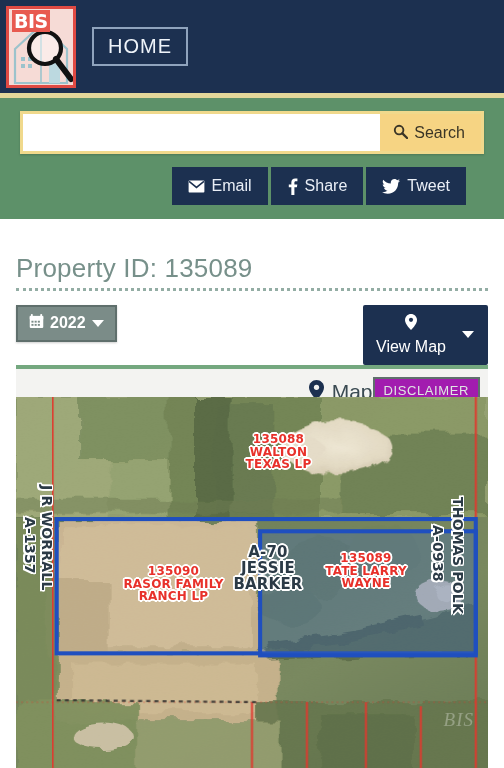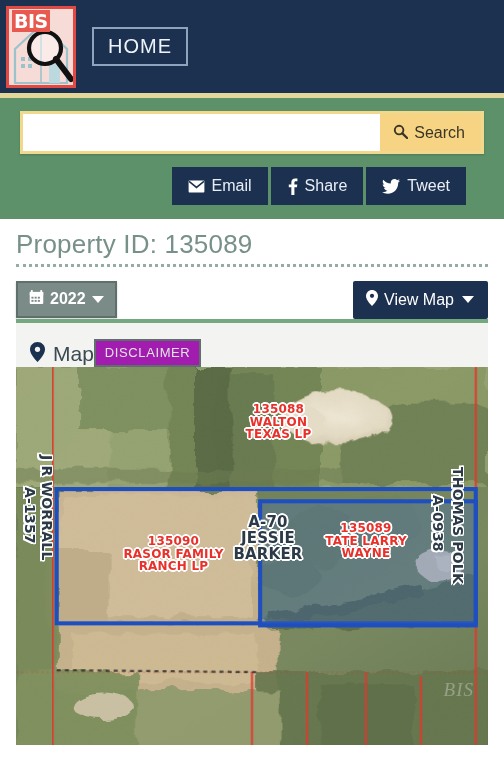--- a/index.html
+++ b/index.html
@@ -116,21 +116,21 @@
     font-size: 16px;
     height: 38px;
     padding: 0 16px;
     display: flex; align-items: center; gap: 7px;
     cursor: pointer;
     line-height: 1;
   }
   .social-btn svg { display: block; }
 
   
-  .content { background: #fff; padding: 10px 16px 0; }
+  .content { background: #fff; padding: 34px 16px 0; }
   .page-title {
     color: #77908a;
     font-size: 26px;
     font-weight: 400;
     letter-spacing: .2px;
     padding-bottom: 4px;
   }
   .dotted-rule {
     height: 3px;
     border-bottom: 3px dotted #93ada4;
@@ -159,40 +159,40 @@
     color: #ffffff;
     font-size: 16px;
     padding: 9px 14px 10px 13px;
     display: flex; align-items: center; gap: 8px;
     cursor: pointer;
     line-height: 1;
     min-width: 125px;
     justify-content: space-between;
     border-radius: 2px;
   }
-  .viewmap-left { display: flex; align-items: center; gap: 6px; }
+  .viewmap-left { display: flex; align-items: center; gap: 6px; flex-direction: column; }
   .caret {
     width: 0; height: 0;
     border-left: 6px solid transparent;
     border-right: 6px solid transparent;
     border-top: 7px solid currentColor;
     display: inline-block;
   }
 
   
   .map-panel {
     margin: 0 16px;
     border-top: 4px solid #74a87f;
     background: #f3f3f1;
     position: relative;
   }
   .map-head {
-    height: 44px;
+    height: 28px;
     display: flex; align-items: center;
-    justify-content: flex-start;
+    justify-content: flex-end;
     padding: 16px 8px 0 14px;
   }
   .map-head-title {
     font-size: 21px;
     color: #3a4a52;
     display: flex; align-items: center; gap: 8px;
     line-height: 1;
   }
   .disclaimer-btn {
     background: #a21caf;

